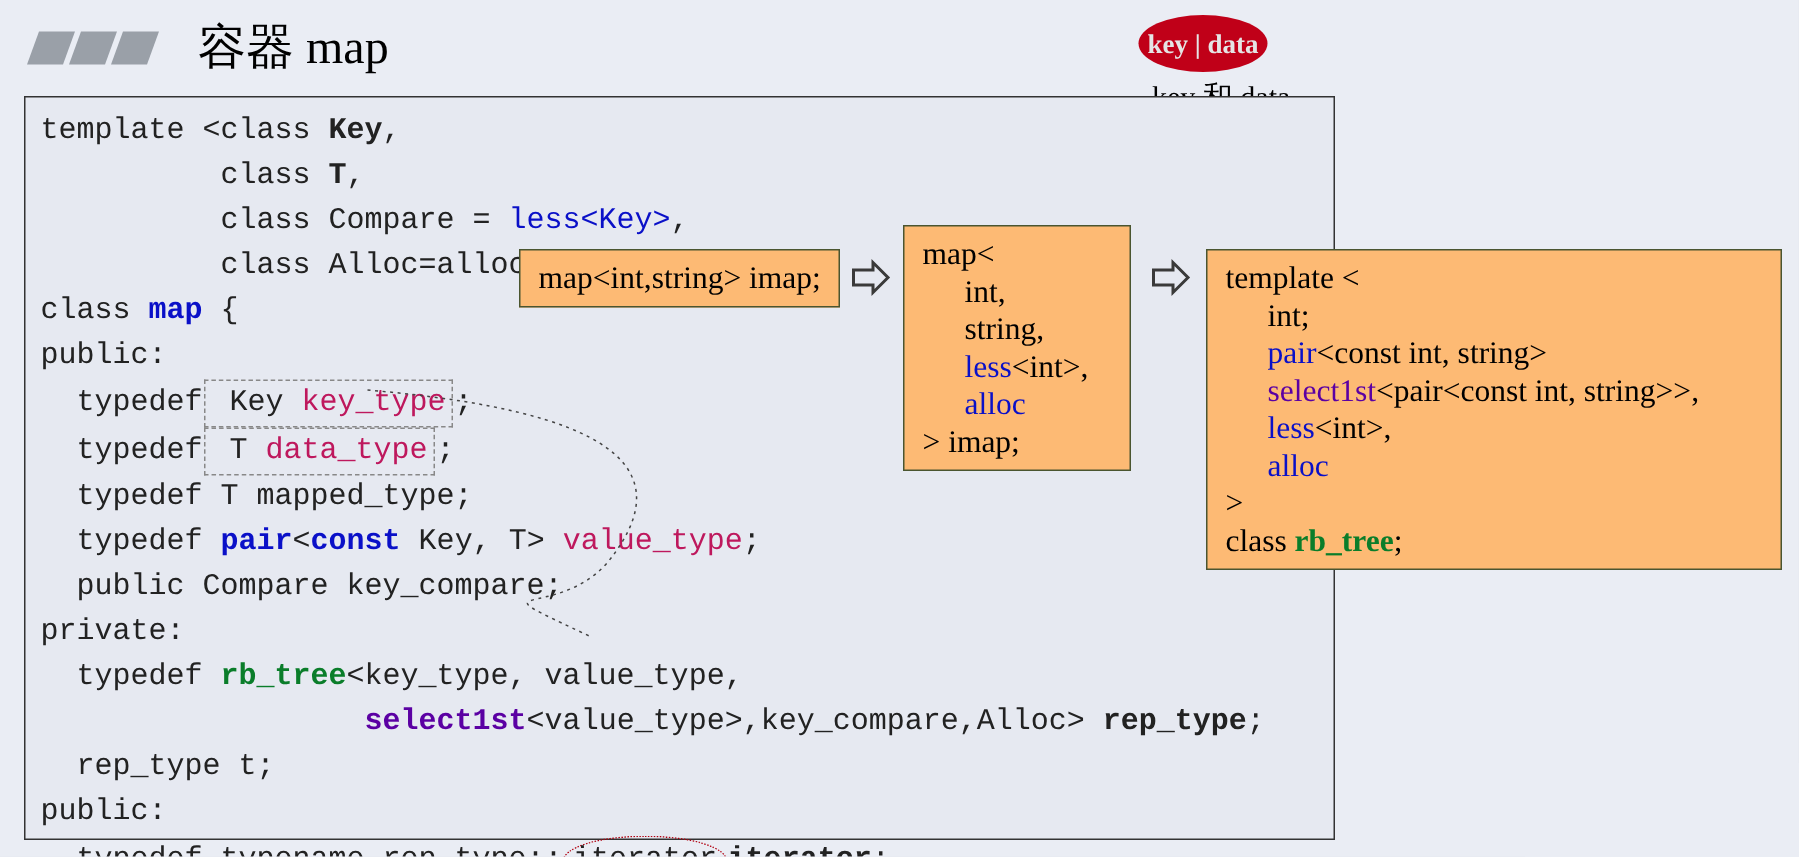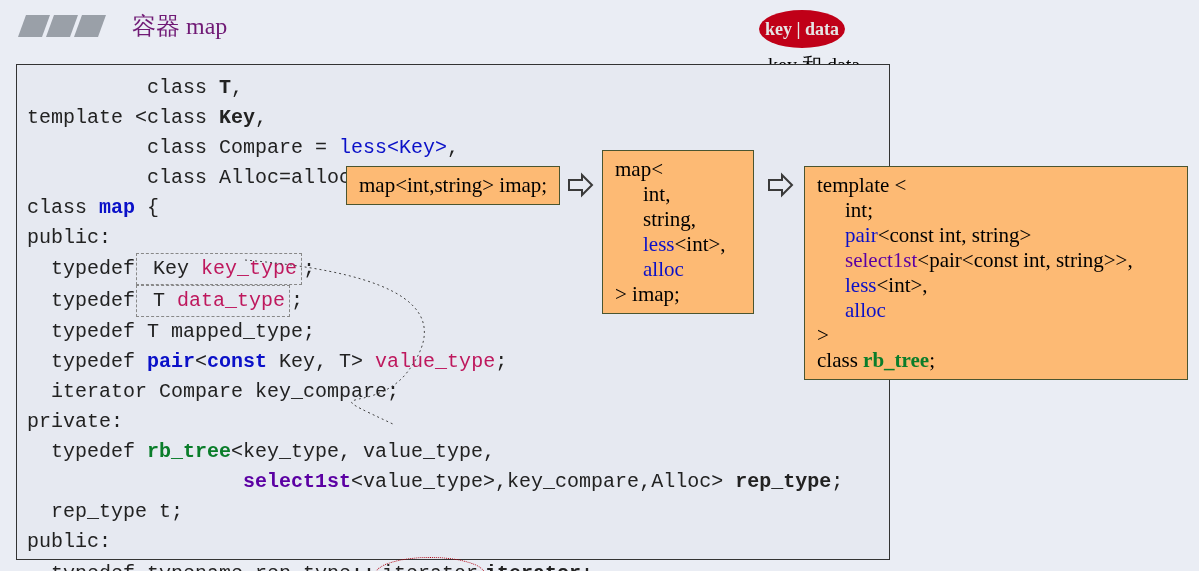--- a/index.html
+++ b/index.html
@@ -9,21 +9,21 @@
     background: #eaedf4;
     position: relative;
     width: 1199px;
     height: 571px;
     overflow: hidden;
   }
   .mono { font-family: "Courier New", monospace; }
   .header { position: absolute; top: 10px; left: 22px; display: flex; align-items: center; }
   .header-bars { display: flex; gap: 4px; margin-right: 30px; transform: skewX(-20deg); }
   .header-bar { width: 24px; height: 22px; background: #9aa0a8; }
-  .header-title { font-size: 24px; color: #701a75; }
+  .header-title { font-size: 32px; color: #000000; }
 
   .code-box {
     position: absolute;
     left: 16px;
     top: 64px;
     width: 874px;
     height: 496px;
     border: 1.5px solid #333;
     background: #e6e9f1;
     padding: 8px 10px;
@@ -119,31 +119,31 @@
 </div>
 
 <div class="badge">key | data</div>
 
 <div class="note">
   <div>key 和 data</div>
   <div>合成 value</div>
 </div>
 
 <div class="code-box mono">
+  <div class="line"><span>template &lt;class </span><span class="kw-bold">Key</span><span>,</span></div>
   <div class="line"><span>          class </span><span class="kw-bold">T</span><span>,</span></div>
-  <div class="line"><span>template &lt;class </span><span class="kw-bold">Key</span><span>,</span></div>
   <div class="line"><span>          class Compare = </span><span class="c-blue">less&lt;Key&gt;</span><span>,</span></div>
   <div class="line">          class Alloc=alloc&gt;</div>
   <div class="line"><span>class </span><span class="kw-bold c-blue">map</span><span> {</span></div>
   <div class="line">public:</div>
   <div class="line"><span>  typedef</span><span class="dashed-box"> Key <span class="c-red">key_type</span></span><span>;</span></div>
   <div class="line"><span>  typedef</span><span class="dashed-box"> T <span class="c-red">data_type</span></span><span>;</span></div>
   <div class="line">  typedef T mapped_type;</div>
   <div class="line"><span>  typedef </span><span class="kw-bold c-blue">pair</span><span>&lt;</span><span class="kw-bold c-blue">const</span><span> Key, T&gt; </span><span class="c-red">value_type</span><span>;</span></div>
-  <div class="line">  iterator Compare key_compare;</div>
+  <div class="line">  public Compare key_compare;</div>
   <div class="line">private:</div>
   <div class="line"><span>  typedef </span><span class="kw-bold c-green">rb_tree</span><span>&lt;key_type, value_type,</span></div>
   <div class="line"><span>                  </span><span class="kw-bold c-purple">select1st</span><span>&lt;value_type&gt;,key_compare,Alloc&gt; </span><span class="kw-bold">rep_type</span><span>;</span></div>
   <div class="line">  rep_type t;</div>
   <div class="line">public:</div>
   <div class="line"><span>  typedef typename rep_type::</span><span class="dotted-ellipse">iterator</span><span class="kw-bold">iterator</span><span>;</span></div>
 
 </div>
 
 <svg class="dotted-curve" style="left:240px; top:255px; width:260px; height:180px;">

